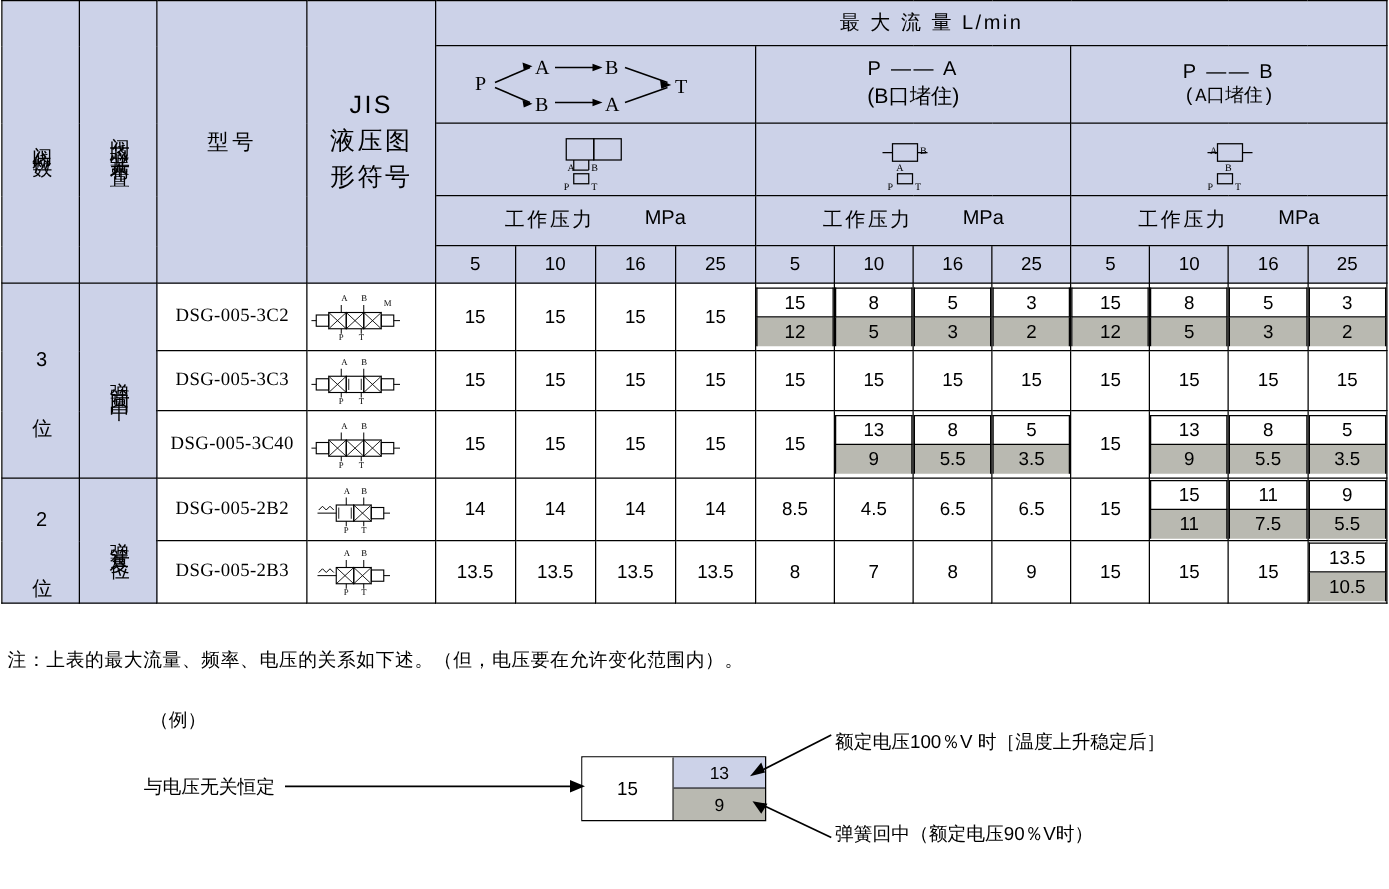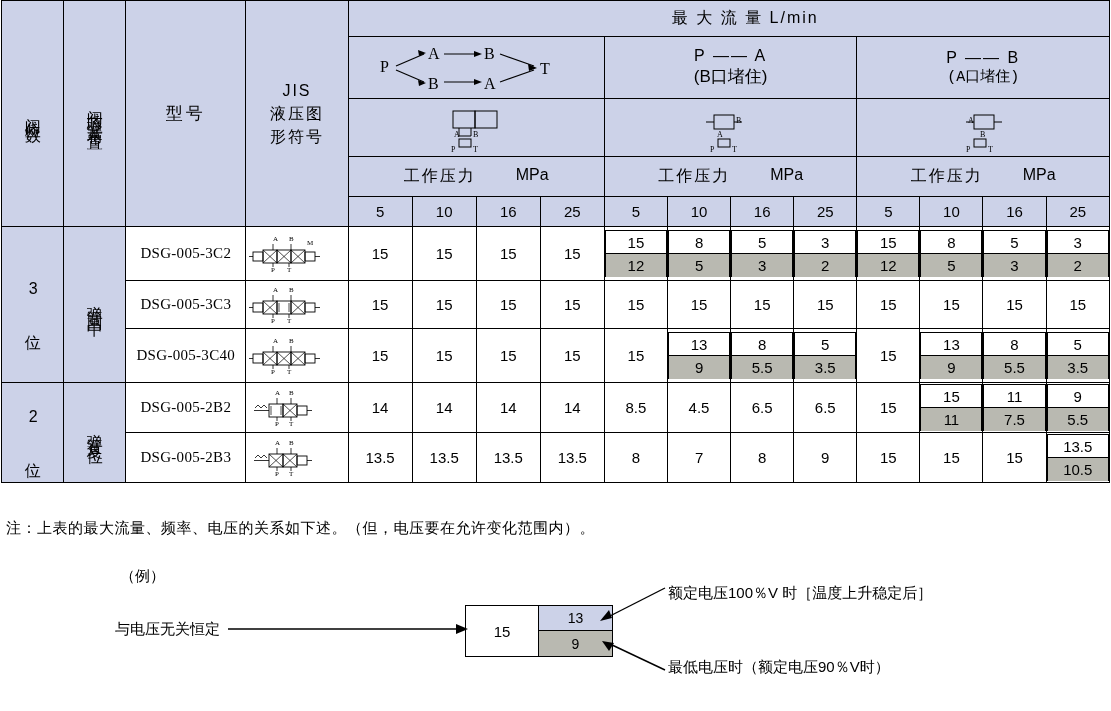--- a/index.html
+++ b/index.html
@@ -155,21 +155,21 @@
       <td class="hdr" rowspan="5">
         <span class="vert-label">阀位数</span>
       </td>
       <td class="hdr" rowspan="5">
         <span class="vert-label">阀芯弹簧布置</span>
       </td>
       <td class="hdr" rowspan="5">
         <span style="font-size:17px; letter-spacing:3px;">型号</span>
       </td>
       <td class="hdr" rowspan="5">
-        <div style="font-size:16px; line-height:1.45; letter-spacing:2px;">
+        <div style="font-size:20px; line-height:1.45; letter-spacing:2px;">
           <div>JIS</div>
           <div>液压图</div>
           <div>形符号</div>
         </div>
       </td>
       <td class="hdr" colspan="12" style="height:36px;padding-left:33px;">
         <span class="flowtitle">最 大 流 量    L/min</span>
       </td>
     </tr>
 
@@ -699,14 +699,14 @@
   <polygon points="368,69 356,64 356,74" fill="#000"></polygon>
 
   <line x1="508" y1="57" x2="565" y2="28" stroke="#000" stroke-width="1.4"></line>
   <polygon points="500,61 512,58 509,50" fill="#000"></polygon>
 
   <line x1="510" y1="84" x2="565" y2="110" stroke="#000" stroke-width="1.4"></line>
   <polygon points="502,81 514,83 509,91" fill="#000"></polygon>
 </svg>
 
 <div class="legend-right-1">额定电压100％V 时［温度上升稳定后］</div>
-<div class="legend-right-2">最低电压时（额定电压90％V时）</div>
+<div class="legend-right-2">弹簧回中（额定电压90％V时）</div>
 <div class="legend-right-3">［温度上升稳定后］</div>
 
 </body></html>

